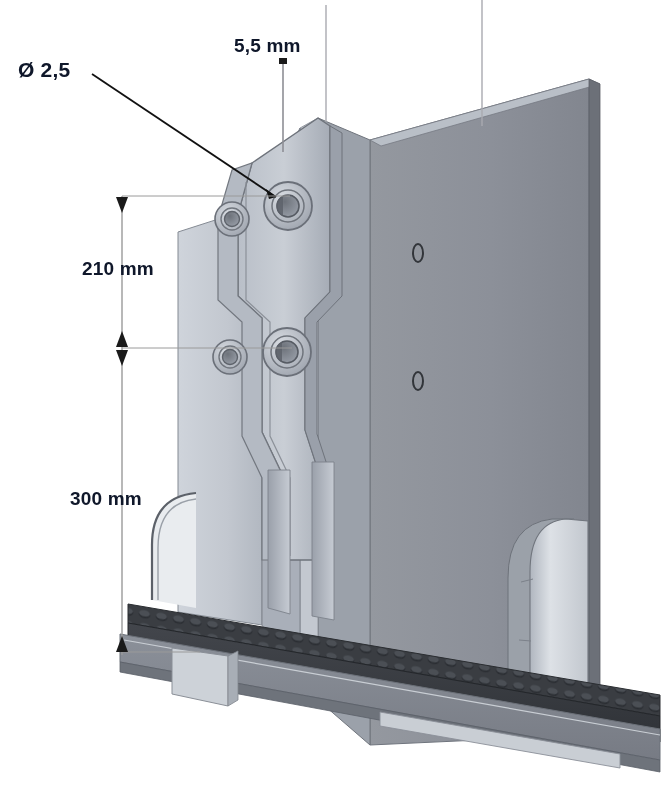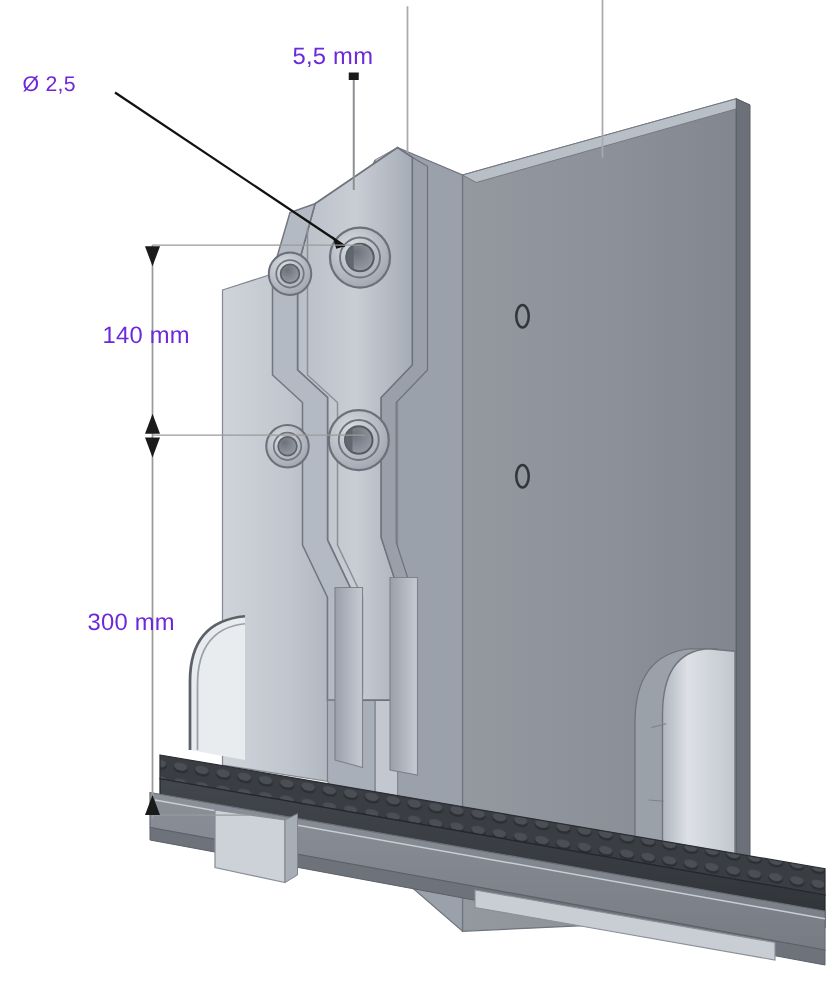--- a/index.html
+++ b/index.html
@@ -1,22 +1,22 @@
 <!DOCTYPE html>
 <html><head>
 <meta charset="utf-8">
 <style>
   html,body{margin:0;padding:0;background:#ffffff;}
   body{width:667px;height:800px;overflow:hidden;
        font-family:"Liberation Sans",sans-serif;}
   #stage{position:relative;width:667px;height:800px;background:#fff;}
   #art{position:absolute;left:0;top:0;width:667px;height:800px;}
-  .lbl{position:absolute;font-weight:normal;color:#6d28d9;letter-spacing:.2px;
+  .lbl{position:absolute;font-weight:bold;color:#0f172a;letter-spacing:.2px;
        white-space:nowrap;}
-  #lbl-dia{left:18px;  top:58px;  font-size:17px;}
+  #lbl-dia{left:18px;  top:58px;  font-size:21px;}
   #lbl-55 { left:234px; top:35px;  font-size:19px;}
   #lbl-140{ left:82px;  top:258px; font-size:19px;}
   #lbl-500{ left:70px;  top:488px; font-size:19px;}
 </style>
 </head>
 <body>
 
 <div id="stage">
 
   <svg id="art" viewBox="0 0 667 800">
@@ -190,17 +190,17 @@
 
       <polygon points="122,366 116,350 128,350" fill="#1a1a1a"></polygon>
       <polygon points="122,636 116,652 128,652" fill="#1a1a1a"></polygon>
     </g>
   </svg>
 
   <div class="lbl" id="lbl-dia">Ø 2,5</div>
 
   <div class="lbl" id="lbl-55">5,5 mm</div>
 
-  <div class="lbl" id="lbl-140">140 mm</div>
+  <div class="lbl" id="lbl-140">210 mm</div>
 
   <div class="lbl" id="lbl-500">300 mm</div>
 
 </div>
 
 </body></html>

